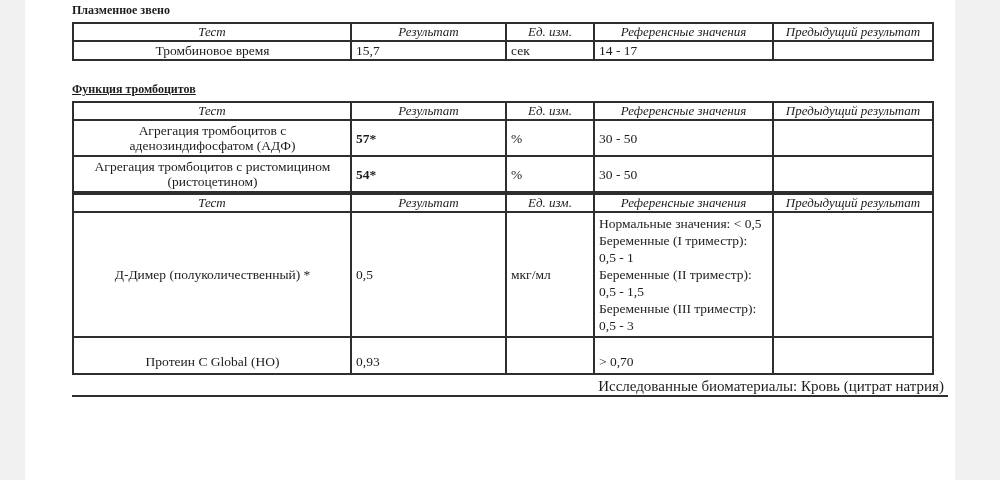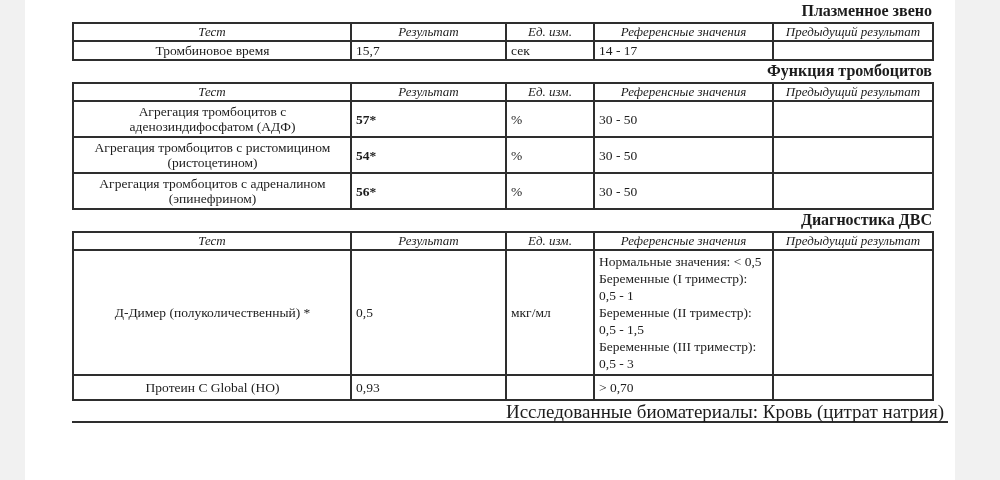--- a/index.html
+++ b/index.html
@@ -21,27 +21,27 @@
     background: #ffffff;
   }
   .content {
     position: absolute;
     left: 47px;
     top: 2px;
     width: 860px;
   }
   .section-title {
     width: 860px;
-    text-align: right;
+    text-align: left;
     font-weight: bold;
-    font-size: 16px;
+    font-size: 12px;
     line-height: 17px;
     margin: 0 0 3px 0;
   }
-  .section-title.spaced { margin-top: 1px; }
+  .section-title.spaced { margin-top: 20px; text-decoration: underline; }
   table.lab {
     border-collapse: collapse;
     width: 860px;
     table-layout: fixed;
   }
   table.lab th, table.lab td {
     border: 2px solid #2e2e2e;
     font-size: 13.5px;
     vertical-align: middle;
     padding: 1px 4px;
@@ -59,31 +59,31 @@
     text-align: center;
     padding-left: 5px;
   }
   table.lab td.b { font-weight: bold; }
   table.lab td.multiline {
     white-space: pre-line;
     line-height: 17px;
     padding: 2px 4px;
   }
   table.lab tr.tall td { height: 32px; }
-  table.lab tr.pad td { padding-top: 4px; padding-bottom: 4px; }
+  table.lab tr.pad td { padding-top: 16px; padding-bottom: 4px; }
   .col-test { width: 278px; }
   .col-result { width: 155px; }
   .col-unit { width: 88px; }
   .col-ref { width: 179px; }
   .col-prev { width: 160px; }
   .footer-note {
     width: 876px;
     margin-top: 3px;
     text-align: right;
-    font-size: 19px;
+    font-size: 15px;
     line-height: 16px;
     padding: 0 4px 1px 0;
     border-bottom: 2px solid #2e2e2e;
     box-sizing: border-box;
   }
 </style>
 </head>
 <body>
 
 <div class="page">
@@ -144,31 +144,23 @@
           <td>30 - 50</td>
           <td></td>
         </tr>
         <tr class="tall">
           <td class="test">Агрегация тромбоцитов с ристомицином (ристоцетином)</td>
           <td class="b">54*</td>
           <td>%</td>
           <td>30 - 50</td>
           <td></td>
         </tr>
-        <tr class="tall">
-          <td class="test">Агрегация тромбоцитов с адреналином (эпинефрином)</td>
-          <td class="b">56*</td>
-          <td>%</td>
-          <td>30 - 50</td>
-          <td></td>
-        </tr>
       </tbody>
     </table>
 
-    <div class="section-title spaced">Диагностика ДВС</div>
     <table class="lab">
       <colgroup>
         <col class="col-test">
           <col class="col-result">
           <col class="col-unit">
           <col class="col-ref">
           <col class="col-prev">
       </colgroup>
       <thead>
         <tr>

